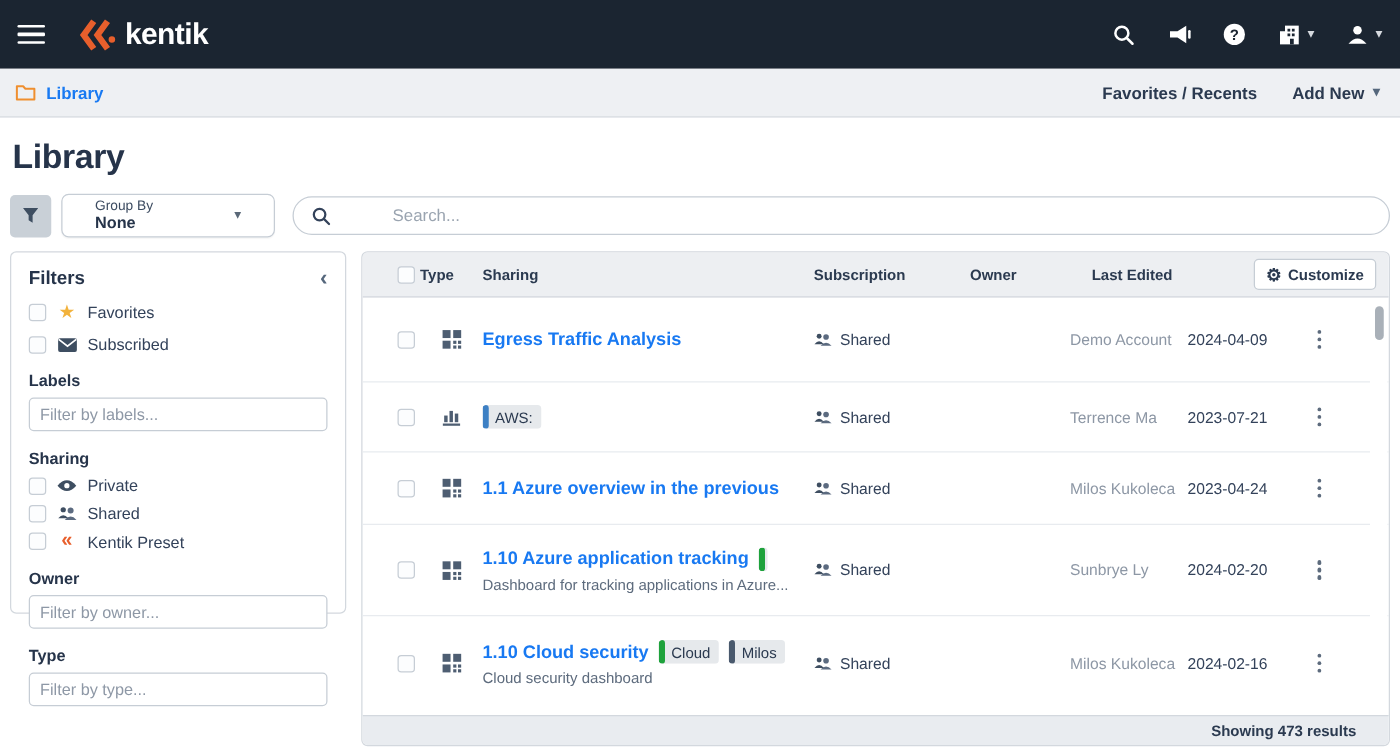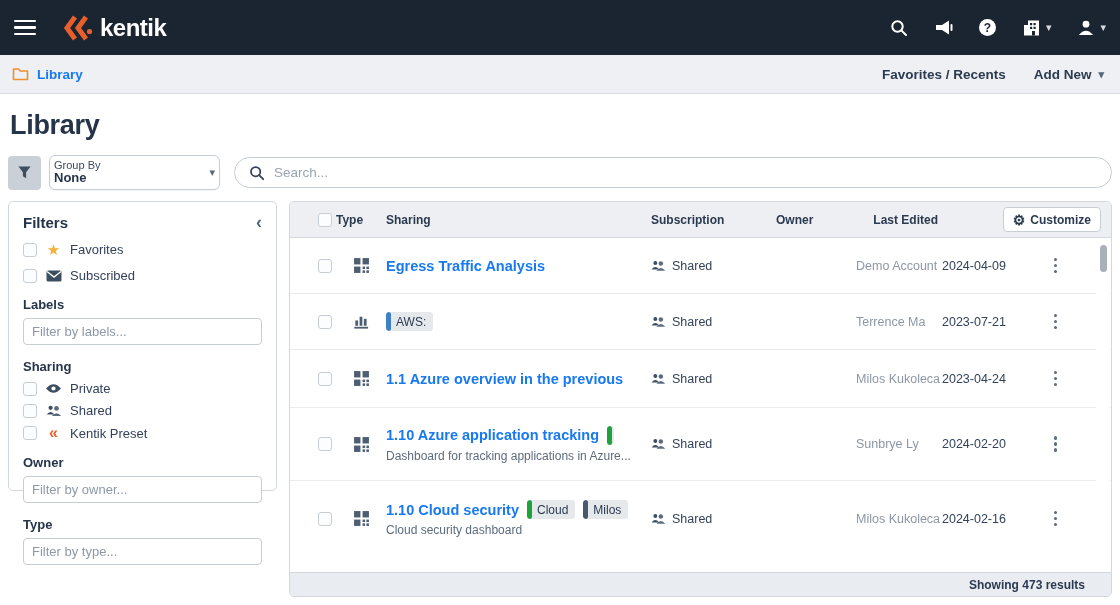--- a/index.html
+++ b/index.html
@@ -22,27 +22,27 @@
   .crumb-bar { height:39px; background:#eef0f3; border-bottom:1px solid #d8dce1; display:flex; align-items:center; padding:0 16px 0 12px; }
   .crumb { display:flex; align-items:center; gap:8px; }
   .crumb-label { color:var(--link-blue,#1879f2); font-size:13.5px; font-weight:700; cursor:pointer; }
   .crumb-right { margin-left:auto; display:flex; align-items:center; gap:28px; }
   .crumb-action { font-size:13.5px; font-weight:600; color:#2b3a50; cursor:pointer; display:flex; align-items:center; gap:7px; }
 
   
   .page-title { font-size:27px; font-weight:700; color:#26344a; padding:16px 8px 0 10px; letter-spacing:-0.3px; }
   .toolbar { display:flex; align-items:center; margin:14px 8px 0 8px; gap:6px; }
   .filter-btn { width:33px; height:34px; background:#c9d0d7; border:none; border-radius:4px; display:flex; align-items:center; justify-content:center; cursor:pointer; }
-  .groupby { width:171px; height:35px; background:#fff; border:1px solid #c6cdd5; border-radius:6px; display:flex; align-items:center; padding:0 4px; margin-left:2px; cursor:pointer; box-shadow:0 1px 1px rgba(0,0,0,.04); }
+  .groupby { width:171px; height:35px; background:#fff; border:1px solid #c6cdd5; border-radius:6px; display:flex; align-items:center; padding:0 26px; margin-left:2px; cursor:pointer; box-shadow:0 1px 1px rgba(0,0,0,.04); }
   .groupby-texts { display:flex; flex-direction:column; line-height:1.15; }
   .groupby-label { font-size:11px; color:#3c4b60; }
   .groupby-value { font-size:13px; font-weight:700; color:#26344a; }
   .groupby .caret { margin-left:auto; color:#5a6878; }
   .searchbox { flex:1; height:31px; margin-left:8px; background:#fff; border:1px solid #c6cdd5; border-radius:16px; display:flex; align-items:center; padding:0 14px; gap:9px; }
-  .searchbox input { border:none; outline:none; flex:1; font-size:13.5px; font-family:"Liberation Sans",sans-serif; color:#26344a; background:transparent; }
+  .searchbox input { border:none; outline:none; flex:1; font-size:13.5px; font-family:"Liberation Sans",sans-serif; color:#26344a; background:transparent;margin-left:40px; }
   .searchbox input::placeholder { color:#9aa4b0; }
 
   
   .main { display:flex; gap:12px; margin:11px 8px 0 8px; align-items:flex-start; }
 
   
   .filters-panel { width:269px; height:290px; background:#fff; border:1px solid #d3d8de; border-radius:5px; padding:12px 14px; }
   .filters-head { display:flex; align-items:center; margin-bottom:10px; }
   .filters-title { font-size:15px; font-weight:700; color:#26344a; }
   .collapse-chev { margin-left:auto; color:#55677c; font-size:18px; font-weight:700; line-height:0.6; cursor:pointer; }
@@ -72,21 +72,21 @@
   .namecell { overflow:hidden; padding-right:6px; }
   .nameline { display:flex; align-items:center; gap:8px; white-space:nowrap; overflow:hidden; }
   .name-link { font-size:14.5px; font-weight:700; color:var(--link-blue,#1879f2); text-decoration:none; white-space:nowrap; }
   .desc { font-size:12px; color:#5d6b7d; margin-top:4px; white-space:nowrap; overflow:hidden; }
   .chip { display:inline-flex; align-items:center; background:#e6e9ec; border-radius:3px; height:19px; overflow:hidden; flex:none; max-width:92px; }
   .chip-bar { width:5px; align-self:stretch; border-radius:3px; flex:none; }
   .chip-text { font-size:12px; color:#2b3a50; padding:0 7px 0 5px; white-space:nowrap; }
   .chip-empty { max-width:7px; }
   .sharing-cell { display:flex; align-items:center; gap:6px; font-size:12.5px; color:#33425a; }
   .owner-cell { font-size:12.5px; color:#8d97a5; }
-  .edited-cell { font-size:12.5px; color:#33425a; text-align:left; padding-right:6px; }
+  .edited-cell { font-size:12.5px; color:#33425a; text-align:center; padding-right:6px; }
   .kebab { display:flex; flex-direction:column; gap:2.5px; align-items:center; cursor:pointer; padding:4px 10px; }
   .kebab i { width:3.5px; height:3.5px; border-radius:50%; background:#5d6b7d; }
   .filler { flex:1; }
   .tfoot { height:24px; background:#e9ecf0; border-top:1px solid #d3d8de; display:flex; align-items:center; justify-content:flex-end; padding:0 26px 0 12px; font-size:12px; font-weight:700; color:#2b3a50; flex:none; }
   .scroll-strip { position:absolute; top:37px; right:1px; width:14px; bottom:25px; background:#fff; }
   .scroll-thumb { position:absolute; top:6px; right:3px; width:7px; height:27px; border-radius:4px; background:#a9b0b8; cursor:grab; }
 
   svg { display:block; }
 </style>
 </head>
@@ -263,21 +263,21 @@
         <div class="th">Owner</div>
         <div class="th th-edited">Last Edited</div>
         <div></div>
           <div></div>
         <button class="customize-btn">
           <span class="gear">⚙</span>
           <span>Customize</span>
         </button>
       </div>
 
-      <div class="trow tgrid" style="height:56px;">
+      <div class="trow tgrid" style="height:68px;">
         <div class="cell-check">
             <input type="checkbox" class="chk" style="">
           </div>
         <div class="cell-center">
           <svg width="17" height="17" viewBox="0 0 16 16">
               <rect x="1" y="1" width="6" height="6" fill="#4e5e72"></rect>
               <rect x="9" y="1" width="6" height="6" fill="#4e5e72"></rect>
               <rect x="1" y="9" width="6" height="6" fill="#4e5e72"></rect>
               <rect x="9" y="9" width="2.4" height="2.4" fill="#4e5e72"></rect>
               <rect x="12.6" y="9" width="2.4" height="2.4" fill="#4e5e72"></rect>

